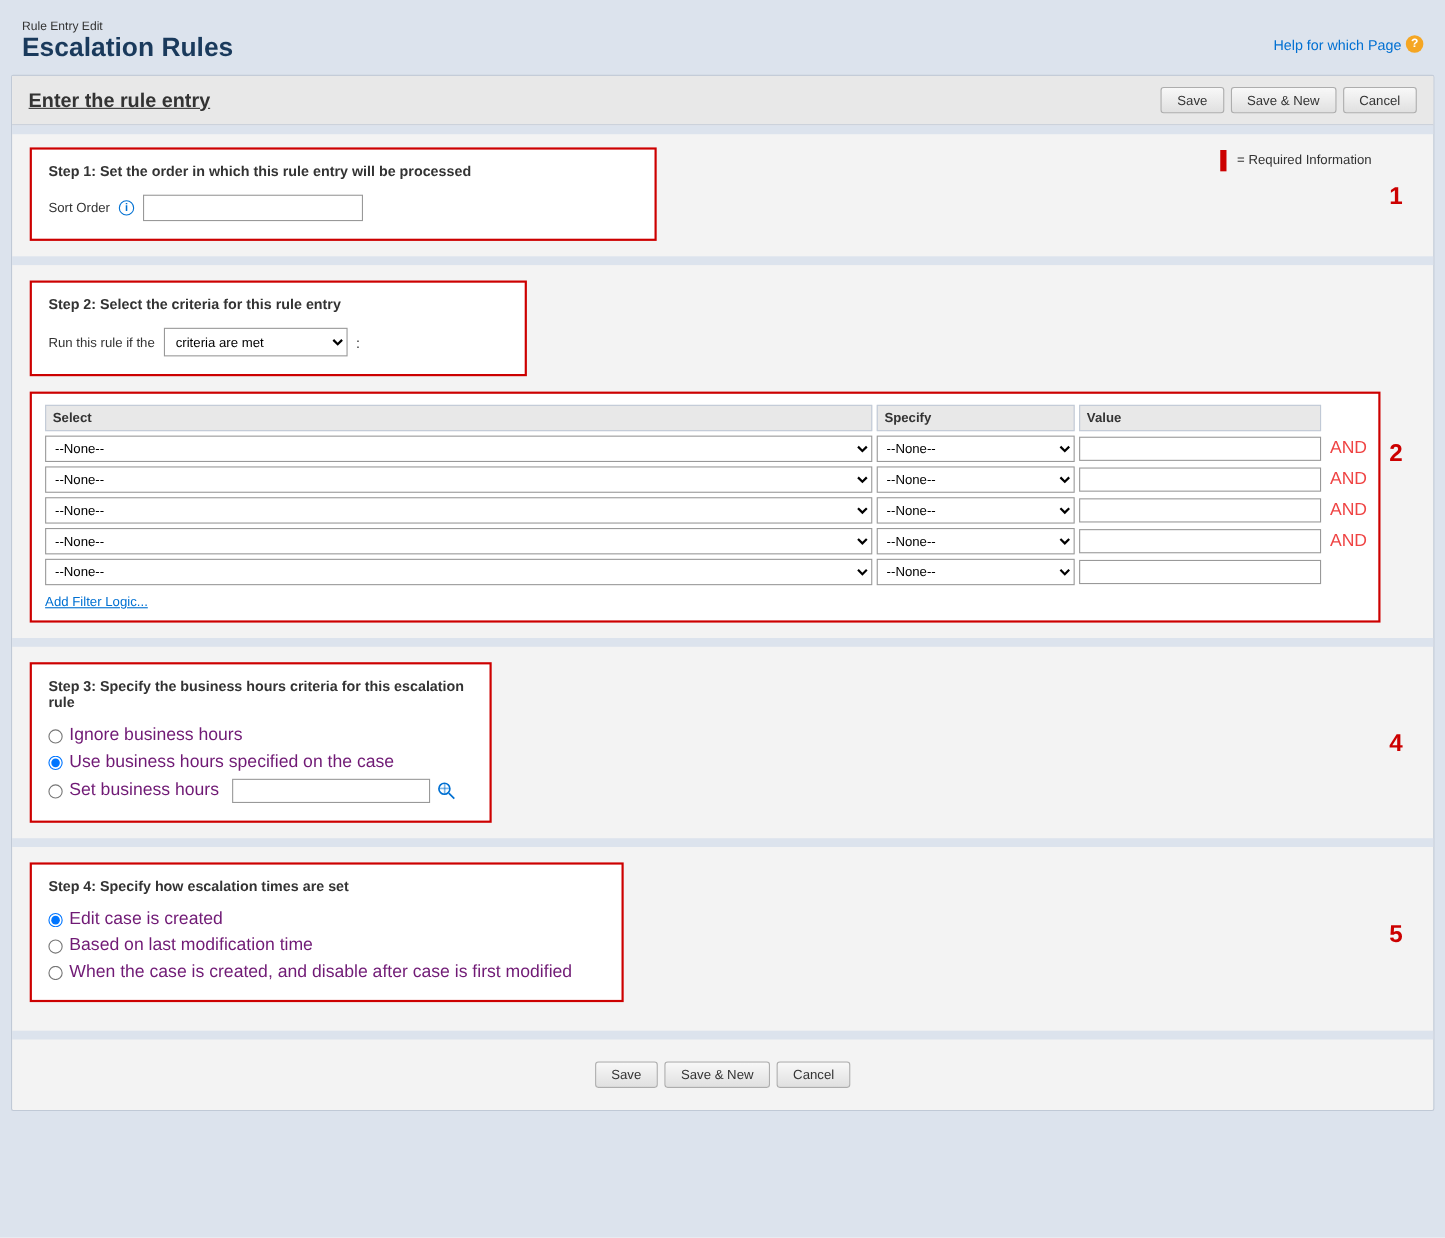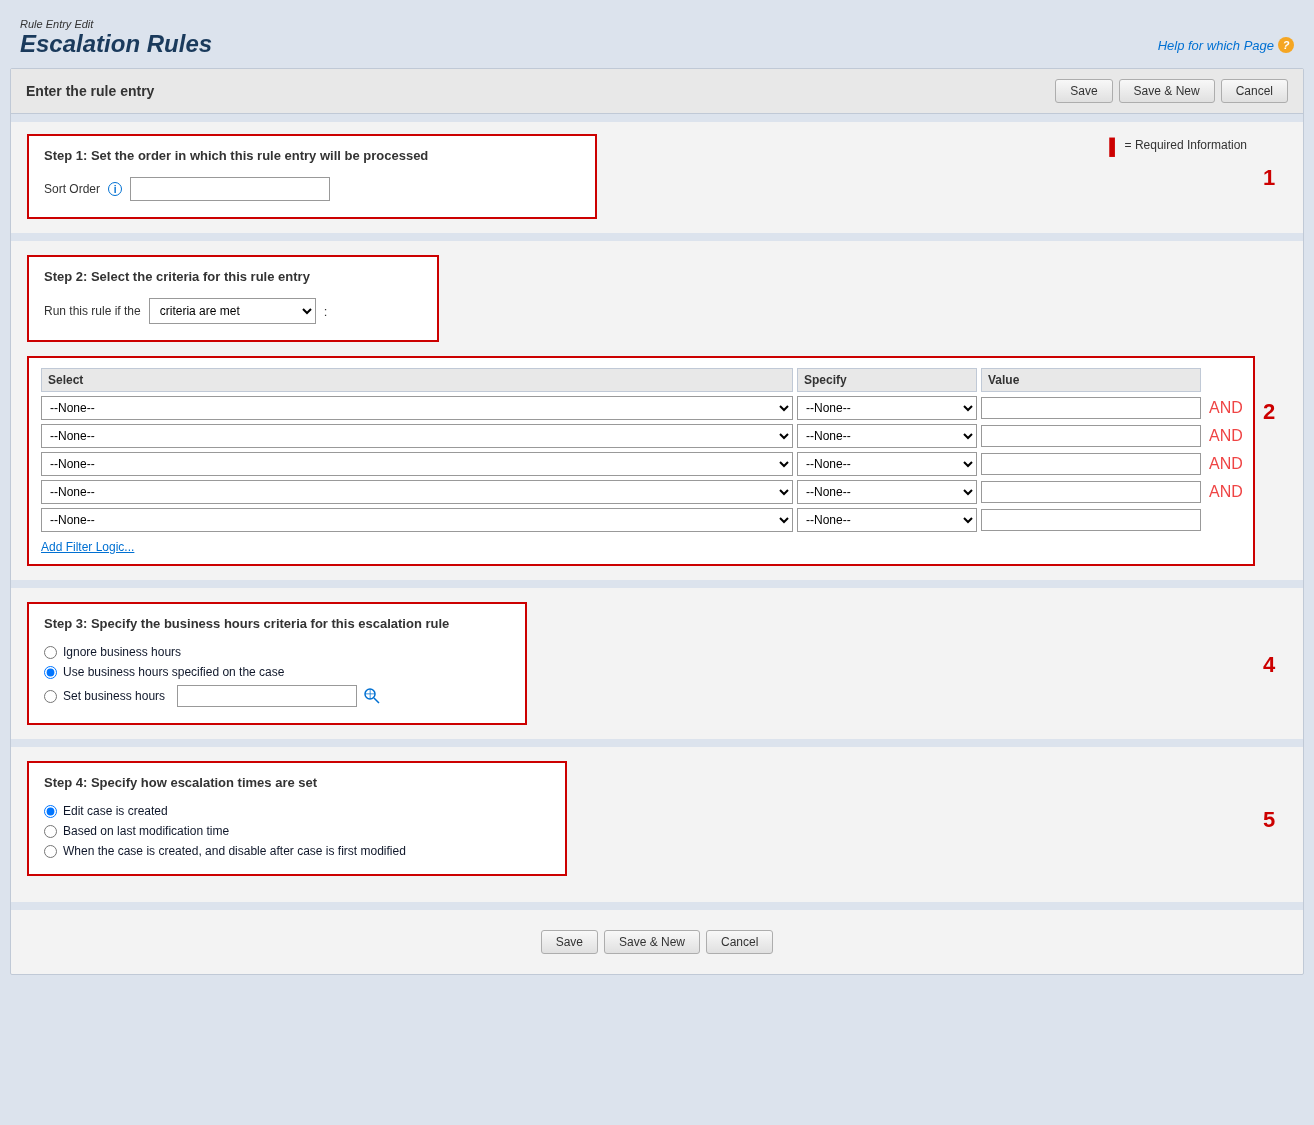--- a/index.html
+++ b/index.html
@@ -12,22 +12,21 @@
     }
     .page-wrapper {
       background: #dce3ed;
       max-width: 1294px;
       margin: 0 auto;
     }
     .page-header {
       padding: 8px 10px 10px 10px;
       display: flex;
       justify-content: space-between;
-      align-items: center;
-      font-style: italic;
+      align-items: flex-start;
     }
     .page-title-block {}
     .page-subtitle {
       font-size: 11px;
       color: #333;
     }
     .page-title {
       font-size: 24px;
       font-weight: bold;
       color: #1a3a5c;
@@ -61,23 +60,24 @@
     }
     .section-header-bar {
       background: #e8e8e8;
       border-bottom: 1px solid #c0c9d6;
       padding: 10px 15px;
       display: flex;
       align-items: center;
       justify-content: space-between;
     }
     .section-header-bar .title {
-      font-size: 14px;
-      font-weight: bold;
-      color: #333;
+      font-size: 18px;
+      font-weight: bold;
+      color: #333;
+      text-decoration: underline;
     }
     .btn-group {
       display: flex;
       gap: 6px;
     }
     .btn {
       padding: 4px 14px;
       border: 1px solid #adadad;
       background: linear-gradient(to bottom, #f8f8f8, #e0e0e0);
       border-radius: 3px;
@@ -178,21 +178,21 @@
       flex-direction: column;
       gap: 6px;
       padding: 4px 0;
     }
     .radio-row {
       display: flex;
       align-items: center;
       gap: 6px;
     }
     .radio-row input[type=radio] { cursor: pointer; }
-    .radio-label { font-size: 12px; color: #0f172a; }
+    .radio-label { font-size: 16px; color: #701a75; }
 
     .business-hours-input {
       border: 1px solid #999;
       padding: 3px 6px;
       width: 180px;
       font-size: 12px;
       background: #fff;
     }
     .lookup-icon {
       width: 18px;
@@ -301,21 +301,21 @@
           </div>
         </div>
         <div class="step-num-red">1</div>
       </div>
 
       <div class="divider-bar" style="margin:0 -16px;"></div>
 
       <div class="step-and-num" style="margin-top:14px;">
         <div class="step-content">
 
-          <div class="step-box" style="width:412px;margin-bottom:14px;">
+          <div class="step-box" style="width:452px;margin-bottom:14px;">
             <div class="step-box-header">Step 2: Select the criteria for this rule entry</div>
             <div class="criteria-row">
               <span class="criteria-label">Run this rule if the</span>
               <select class="criteria-select">
                 <option>criteria are met</option>
                 <option>any criteria are met</option>
                 <option>formula evaluates to true</option>
               </select>
               <span>:</span>
             </div>
@@ -364,21 +364,21 @@
             <a class="add-filter-link">Add Filter Logic...</a>
           </div>
         </div>
         <div class="step-num-red">2</div>
       </div>
 
       <div class="divider-bar" style="margin:0 -16px;"></div>
 
       <div class="step-and-num" style="margin-top:14px;">
         <div class="step-content">
-          <div class="step-box" style="width:500px;">
+          <div class="step-box" style="width:420px;">
             <div class="step-box-header">Step 3: Specify the business hours criteria for this escalation rule</div>
             <div class="radio-group">
               <div class="radio-row">
                 <input type="radio" name="business_hours" value="ignore" style="">
                 <span class="radio-label">Ignore business hours</span>
               </div>
               <div class="radio-row">
                 <input type="radio" name="business_hours" value="use" checked="" style="">
                 <span class="radio-label">Use business hours specified on the case</span>
               </div>

